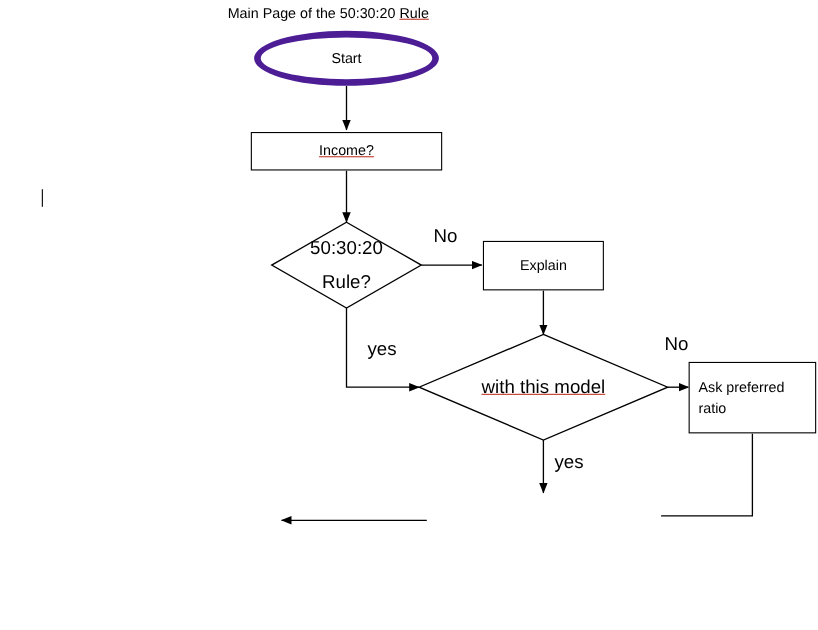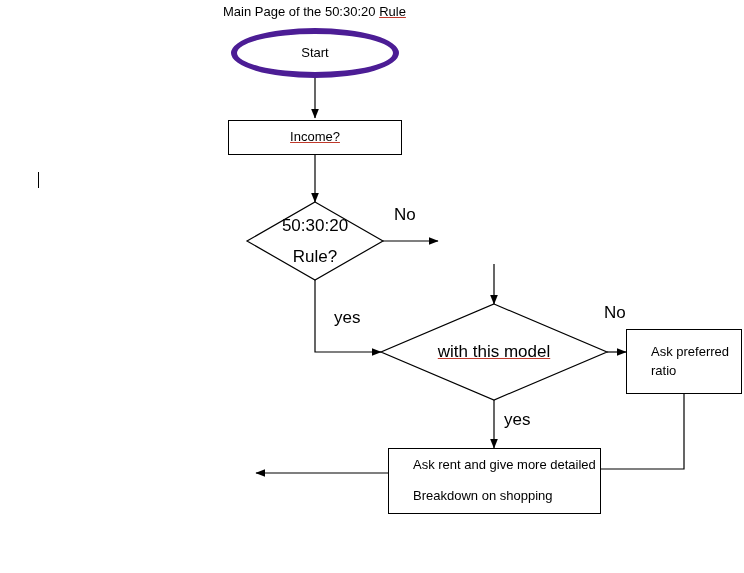--- a/index.html
+++ b/index.html
@@ -44,21 +44,21 @@
   .ellipse {
     border: 6px solid #4c1d95;
     border-radius: 50%;
   }
   .rect {
     border: 1px solid #000;
   }
   .rect.left-text {
     justify-content: flex-start;
     text-align: left;
-    padding-left: 24px;
+    padding-left: 8px;
   }
   .diamond-wrap {
     position: absolute;
   }
   .diamond-wrap svg {
     position: absolute;
     left: 0;
     top: 0;
     overflow: visible;
   }
@@ -102,21 +102,21 @@
     text-decoration: underline;
     text-decoration-color: #c0392b;
     text-align: center;
   }
 </style>
 </head>
 <body>
 
 <div id="canvas">
 
-  <div class="title" style="left:223px; top:4px;">
+  <div class="title" style="left:207px; top:4px;">
     <span>Main Page of the 50:30:20 </span><span class="underline-word">Rule</span>
   </div>
 
   <div class="caret" style="left:38px; top:172px; height:16px;"></div>
 
   <svg class="edges" viewBox="0 0 744 573">
     <defs>
       <marker id="arrow" markerWidth="9" markerHeight="9" refX="7.5" refY="3.2" orient="auto" markerUnits="strokeWidth">
         <path d="M0,0 L8,3.2 L0,6.4 z" fill="#000000"></path>
       </marker>
@@ -155,46 +155,42 @@
     </svg>
     <div class="diamond-label">
       <div>
         <div>50:30:20</div>
         <div style="height:6px;"></div>
         <div>Rule?</div>
       </div>
     </div>
   </div>
 
+  <div class="node rect" style="left:439px; top:219px; width:110px; height:45px;">
+    <span>Explain</span>
+  </div>
 
   <div class="diamond-wrap" style="left:381px; top:304px; width:226px; height:96px;">
     <svg width="226" height="96" viewBox="0 0 226 96">
       <polygon points="113,0 226,48 113,96 0,48" fill="#ffffff" stroke="#000000" stroke-width="1.2"></polygon>
     </svg>
     <div class="diamond-label">
       <div>
         <div class="squiggle">with this model</div>
       </div>
     </div>
   </div>
 
   <div class="node rect left-text" style="left:626px; top:329px; width:116px; height:65px;">
     <div style="text-align:left;">
       <div>Ask preferred</div>
       <div>ratio</div>
     </div>
   </div>
 
-  <div class="node rect left-text" style="left:388px; top:448px; width:213px; height:66px;">
-    <div style="text-align:left;">
-      <div>Ask rent and give more detailed</div>
-      <div style="height:12px;"></div>
-      <div>Breakdown on shopping</div>
-    </div>
-  </div>
 
 
   <div class="edge-label" style="left:394px; top:205px;">No</div>
   <div class="edge-label spellred" style="left:334px; top:308px;">yes</div>
   <div class="edge-label" style="left:604px; top:303px;">No</div>
   <div class="edge-label spellred" style="left:504px; top:410px;">yes</div>
 
 </div>
 
 </body></html>

